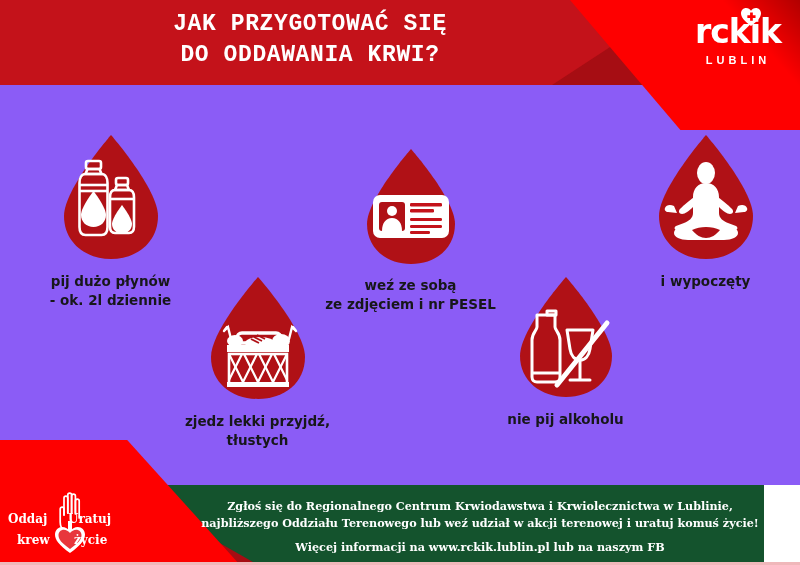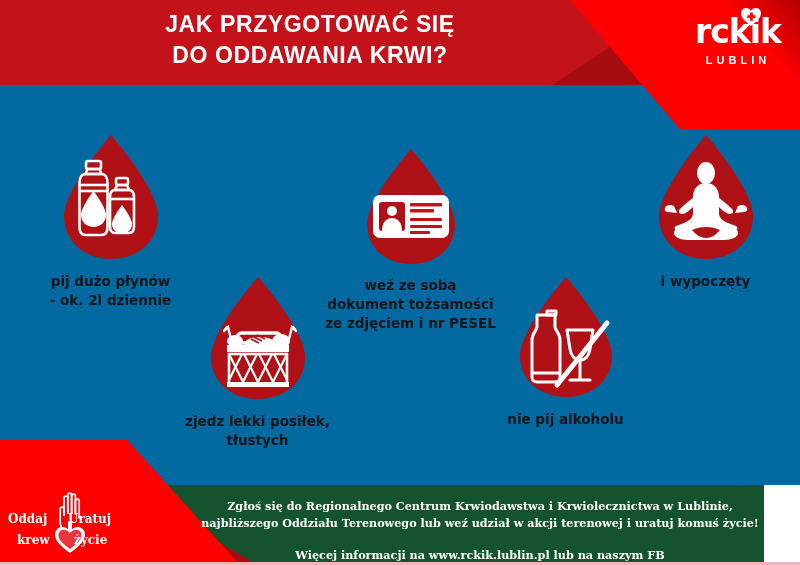--- a/index.html
+++ b/index.html
@@ -19,21 +19,21 @@
   
   .header{
     position:absolute;left:0;top:0;width:800px;height:85px;
     background:#c4121a;
     overflow:hidden;
   }
   .header-title{
     position:absolute;left:0;top:9px;width:620px;
     text-align:center;
     color:#ffffff;
-    font-family:Liberation Sans, sans-serif;
+    font-family:Liberation Mono, monospace;
     font-weight:bold;
     font-size:23px;
     line-height:31px;
     letter-spacing:0.6px;
   }
   .header-title div{display:block;}
 
   
   .tr-bright{
     position:absolute;top:0;right:0;
@@ -84,21 +84,21 @@
     font-family:Liberation Sans, sans-serif;
     font-size:11px;
     font-weight:bold;
     letter-spacing:4px;
     margin-top:2px;
   }
 
   
   .body-area{
     position:absolute;left:0;top:85px;width:800px;height:400px;
-    background:#0369a1;
+    background:#8b5cf6;
   }
   .item{
     position:absolute;
     text-align:center;
   }
   .drop{
     position:relative;
     margin:0 auto;
   }
   .drop svg{display:block;}
@@ -147,21 +147,21 @@
   .footer-text{
     position:absolute;left:160px;top:13px;width:640px;
     text-align:center;
     color:#ffffff;
     font-family:"DejaVu Serif", serif;
     font-weight:bold;
     font-size:11.2px;
     line-height:17px;
     z-index:6;
   }
-  .footer-text .l3{margin-top:15px;}
+  .footer-text .l3{margin-top:7px;}
 
   
   .badge{
     position:absolute;left:6px;bottom:8px;
     width:150px;height:68px;
     z-index:7;
   }
   .badge-word{
     position:absolute;
     color:#ffffff;
@@ -254,21 +254,21 @@
           <rect x="22" y="70" width="62" height="7" fill="#ffffff"></rect>
           <rect x="24" y="79" width="58" height="30" fill="none" stroke="#ffffff" stroke-width="2.6"></rect>
           <g stroke="#ffffff" stroke-width="2.2">
             <path d="M24 79 l15 30 M39 79 l15 30 M54 79 l15 30 M69 79 l13 26"></path>
             <path d="M82 79 l-15 30 M67 79 l-15 30 M52 79 l-15 30 M37 79 l-13 26"></path>
           </g>
           <rect x="22" y="107" width="62" height="5" fill="#ffffff"></rect>
         </svg>
       </div>
       <div class="caption">
-        <div>zjedz lekki posiłek,</div>
+        <div>zjedz lekki przyjdź,</div>
         <div>tłustych</div>
       </div>
     </div>
 
     <div class="item" style="left:318px; top:62px; width:185px;">
       <div class="drop" style="width:100px;height:120px;">
         <svg width="100" height="120" viewBox="0 0 100 120">
           <path d="M50 2 C50 2 94 52 94 77 C94 101 75 117 50 117 C25 117 6 101 6 77 C6 52 50 2 50 2 Z" fill="#b01116"></path>
           <rect x="12" y="48" width="76" height="43" rx="7" fill="#ffffff"></rect>
           <rect x="18" y="55" width="26" height="29" rx="3" fill="#b01116"></rect>
@@ -278,21 +278,20 @@
             <rect x="49" y="56" width="32" height="3.4" rx="1.2"></rect>
             <rect x="49" y="62" width="24" height="3.4" rx="1.2"></rect>
             <rect x="49" y="71" width="32" height="3" rx="1.2"></rect>
             <rect x="49" y="78" width="32" height="3" rx="1.2"></rect>
             <rect x="49" y="84" width="20" height="3" rx="1.2"></rect>
           </g>
         </svg>
       </div>
       <div class="caption">
         <div>weź ze sobą</div>
-        <div>dokument tożsamości</div>
         <div>ze zdjęciem i nr PESEL</div>
       </div>
     </div>
 
     <div class="item" style="left:483px; top:190px; width:165px;">
       <div class="drop" style="width:106px;height:126px;">
         <svg width="106" height="126" viewBox="0 0 106 126">
           <path d="M53 2 C53 2 99 54 99 81 C99 106 78 122 53 122 C28 122 7 106 7 81 C7 54 53 2 53 2 Z" fill="#b01116"></path>
           <g fill="none" stroke="#ffffff" stroke-width="3" stroke-linejoin="round">
             <path d="M34 36 h9 v4 h-9 z"></path>

